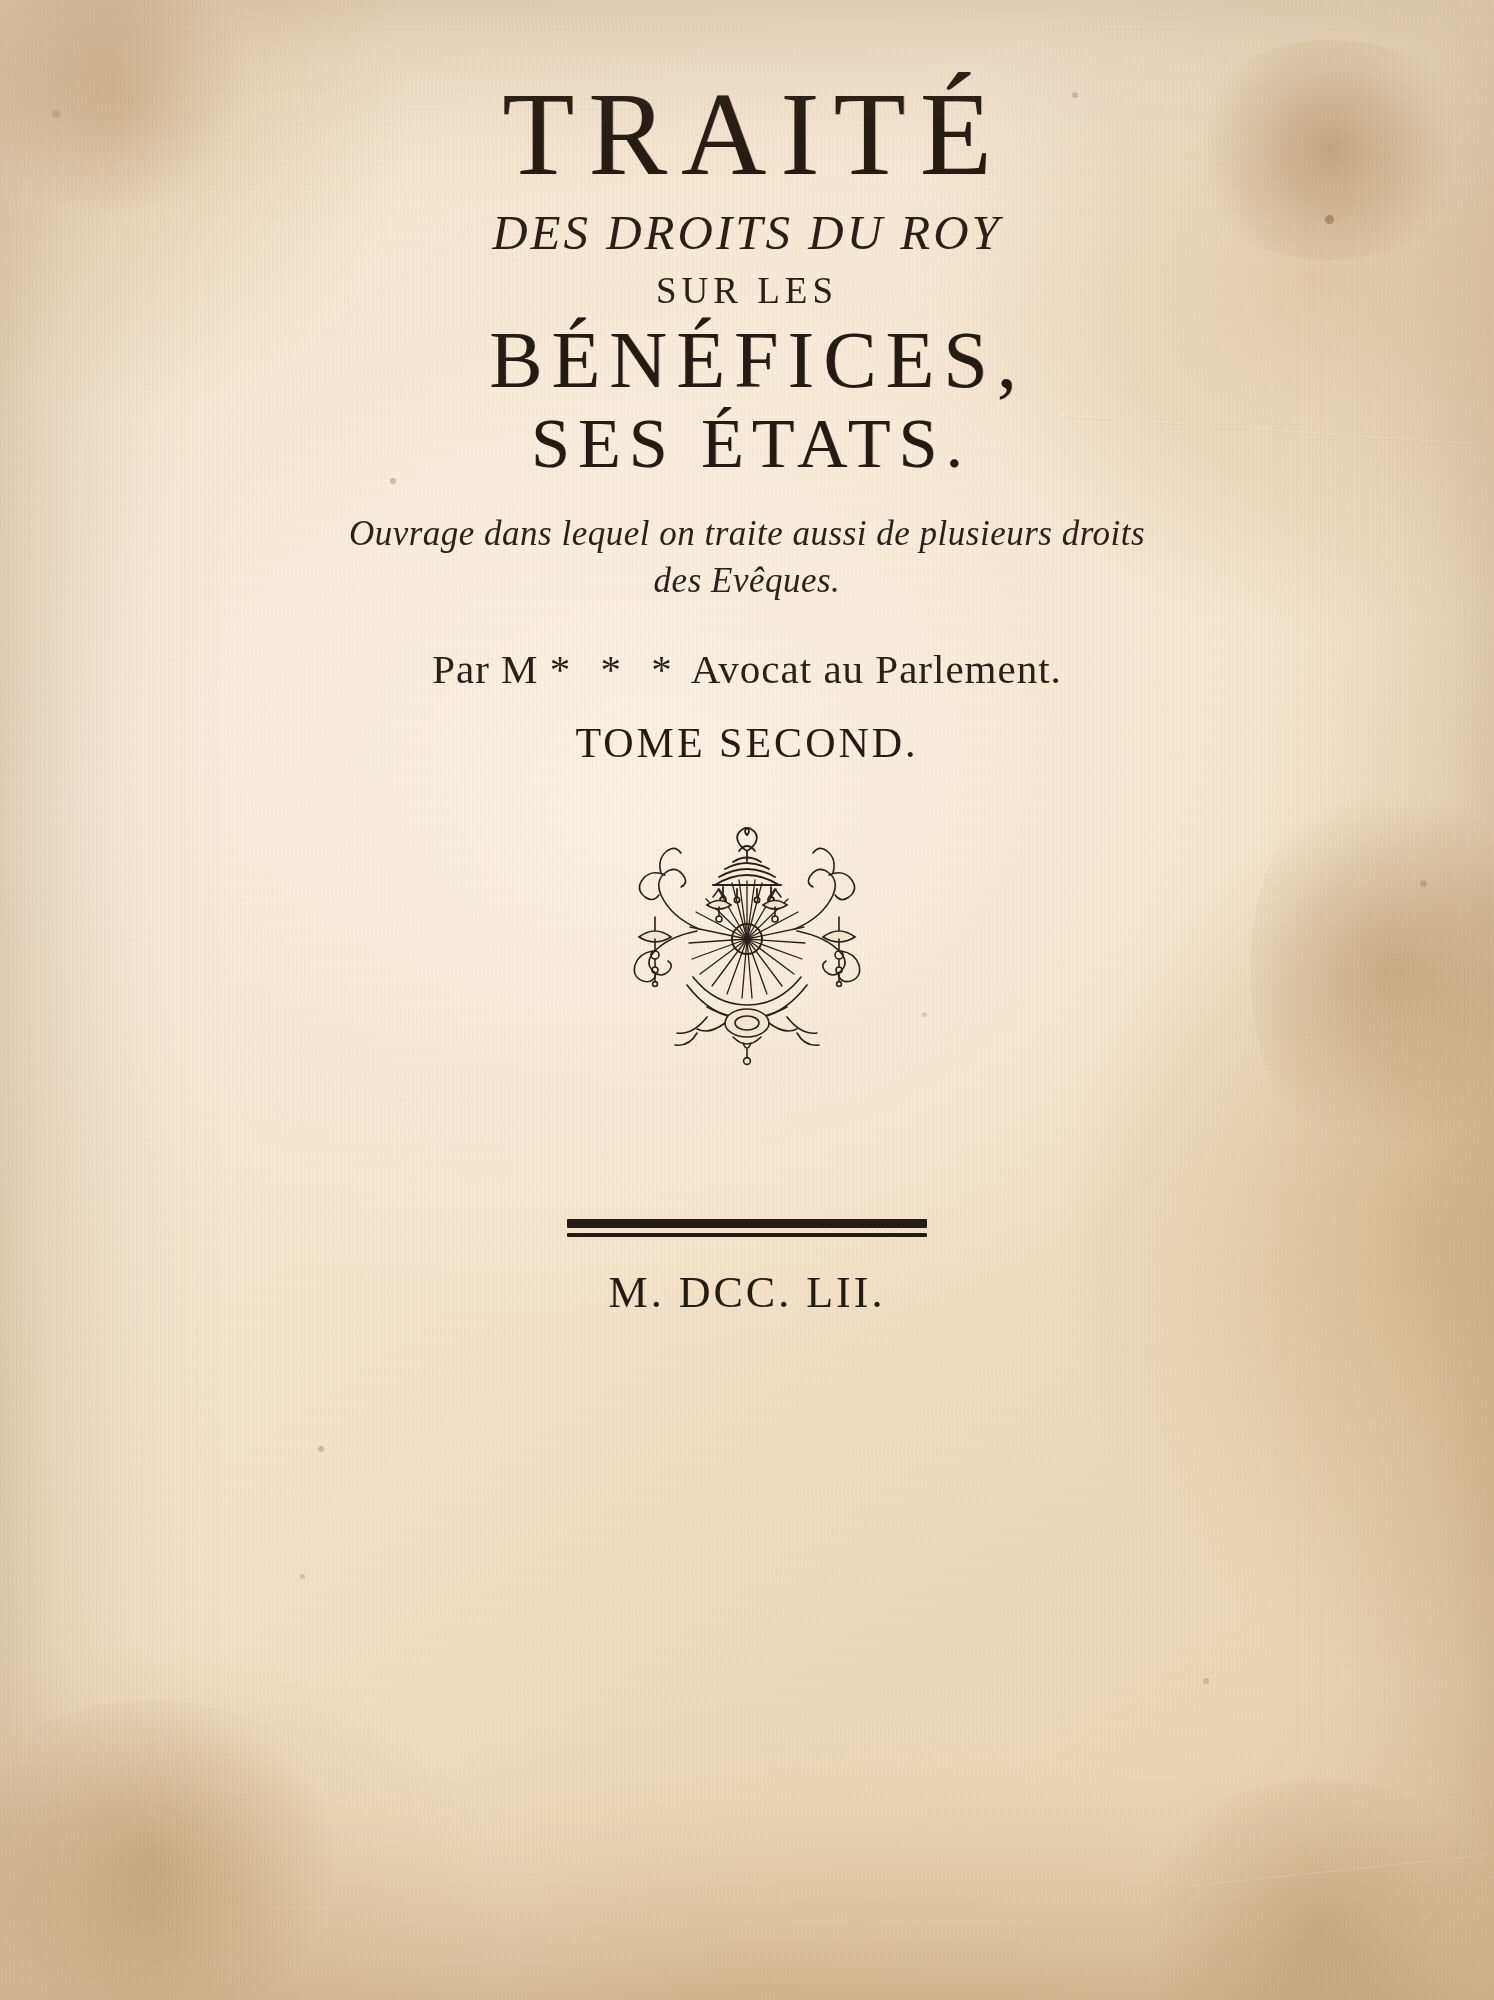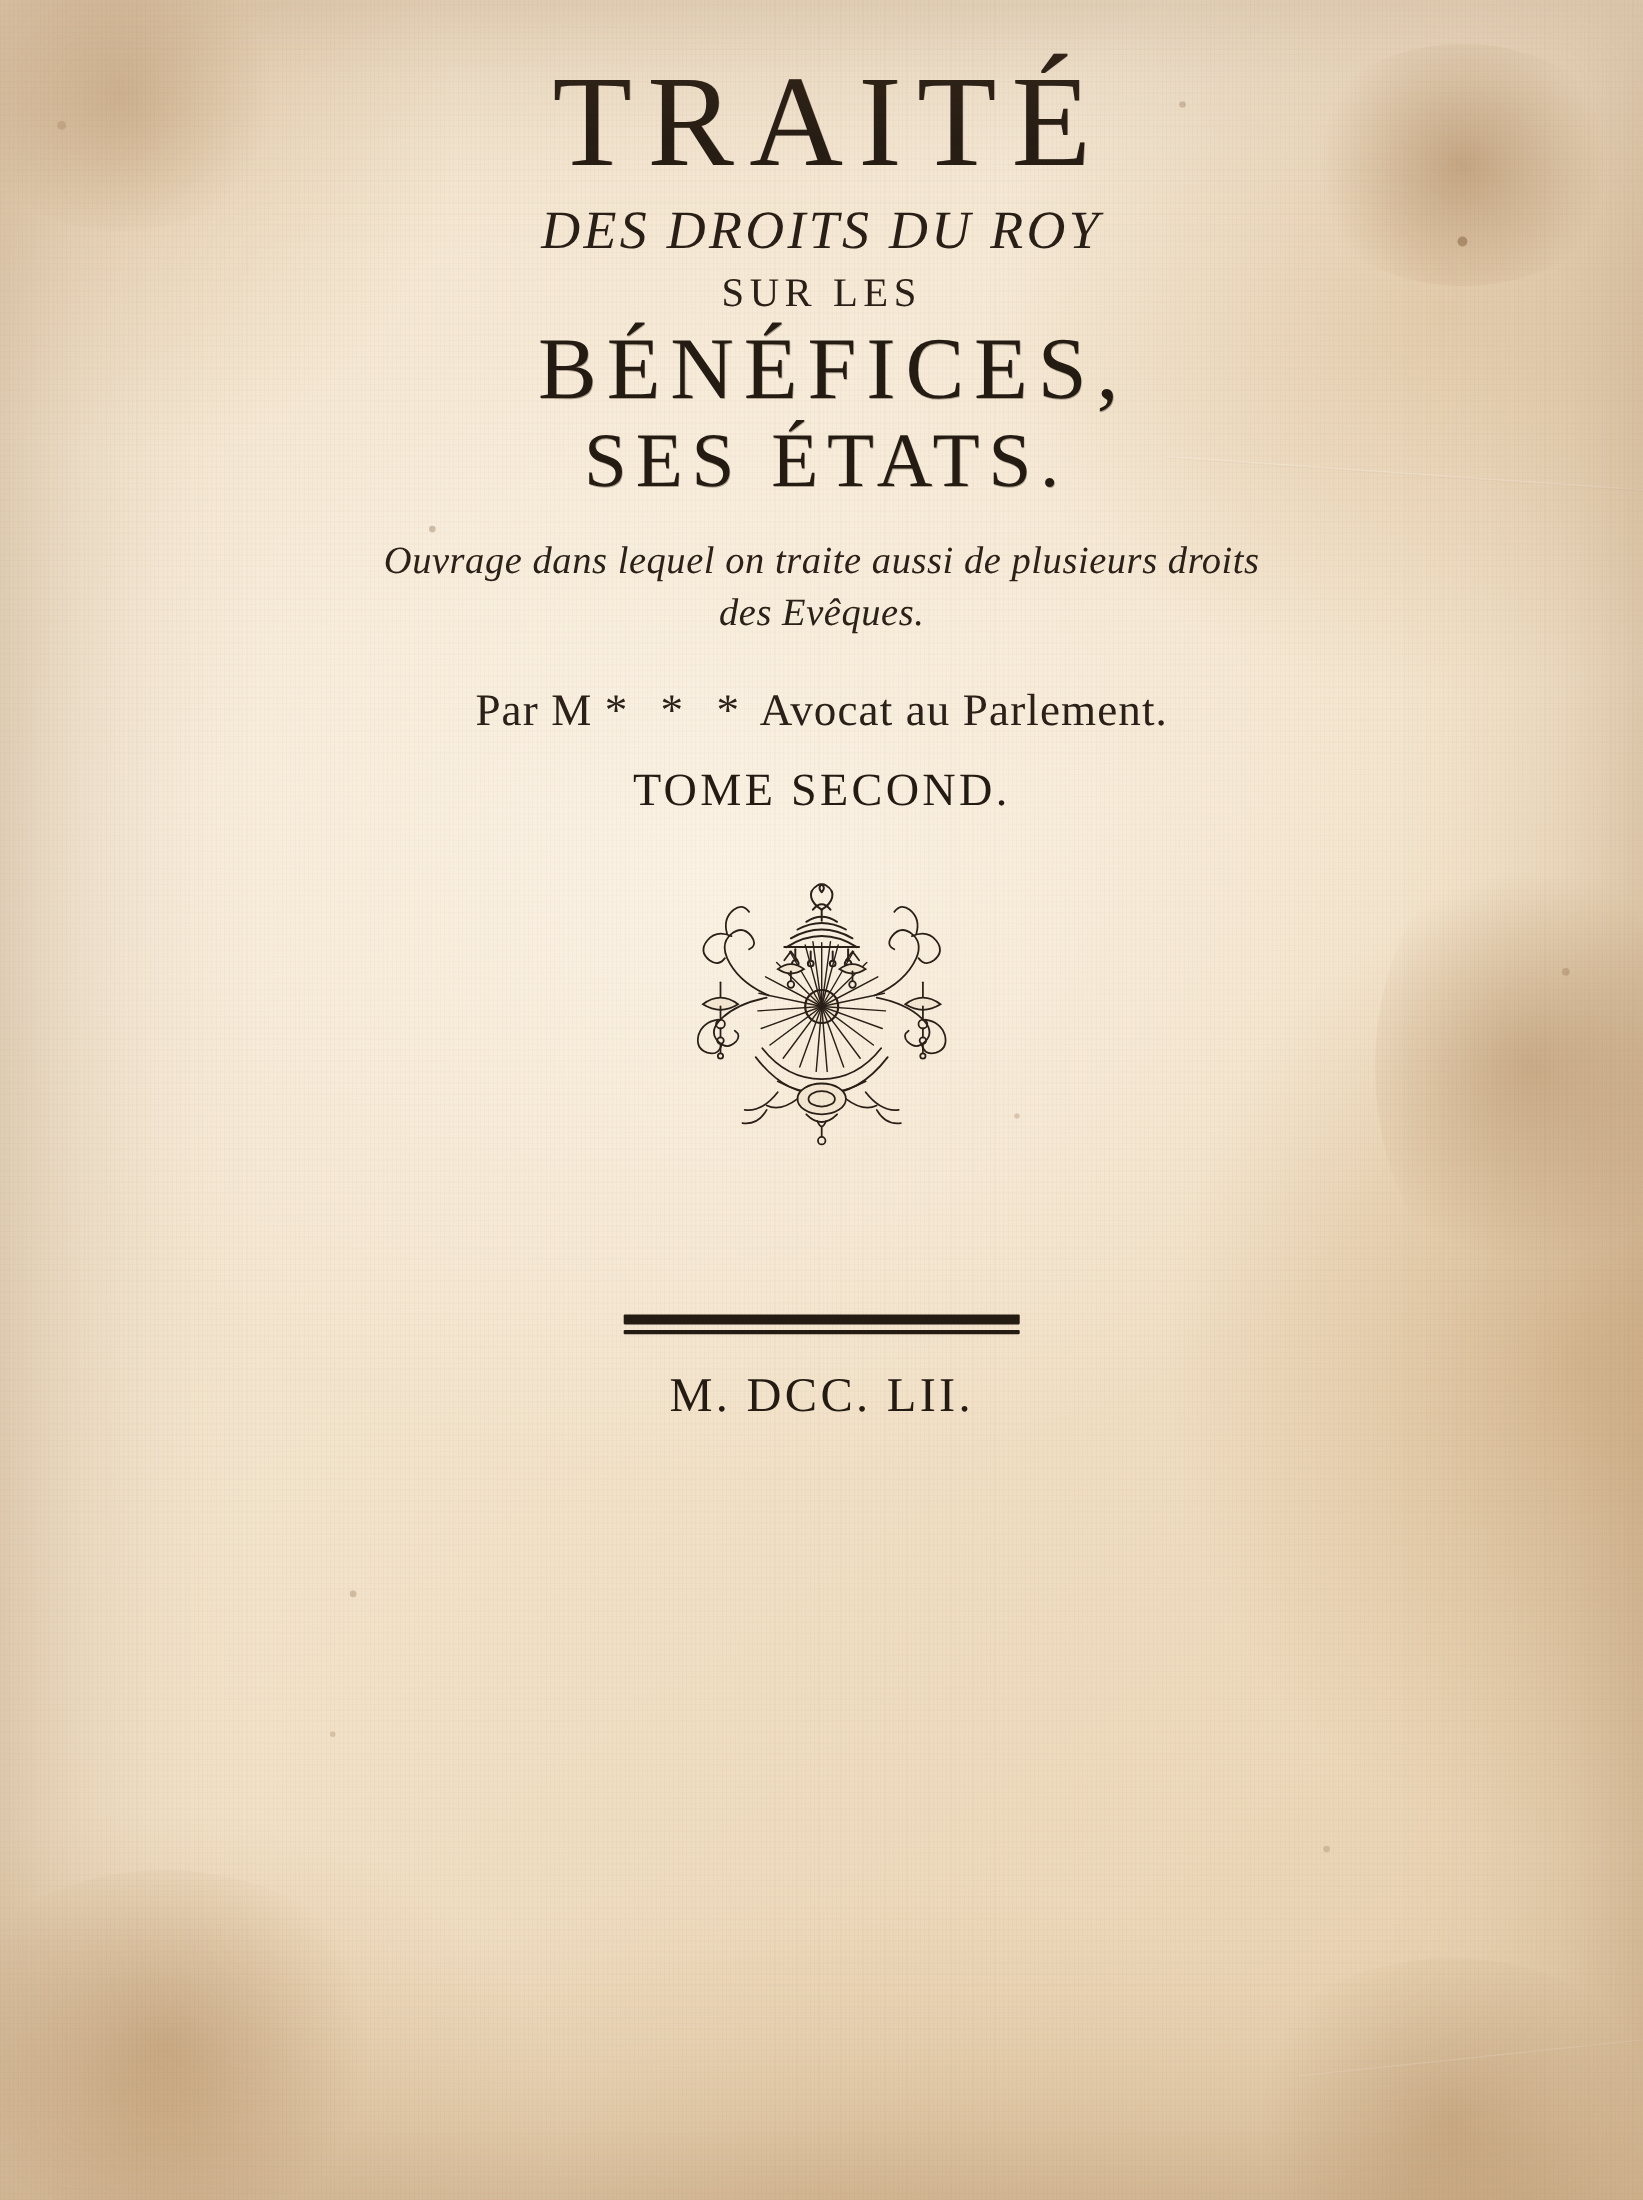--- a/index.html
+++ b/index.html
@@ -63,21 +63,21 @@
 
   #content {
     position: absolute;
     left: 0; right: 0;
     top: 0;
     text-align: center;
   }
 
   .title-main {
     margin: 0;
-    padding-top: 52px;
+    padding-top: 76px;
     font-size: 118px;
     line-height: 1.0;
     letter-spacing: 14px;
     font-weight: 400;
     text-indent: 14px;
     color: #241b13;
     text-shadow: 0.6px 0.4px 0 rgba(60,40,25,0.35);
   }
   .line-sub1 {
     margin: 10px 0 0 0;

